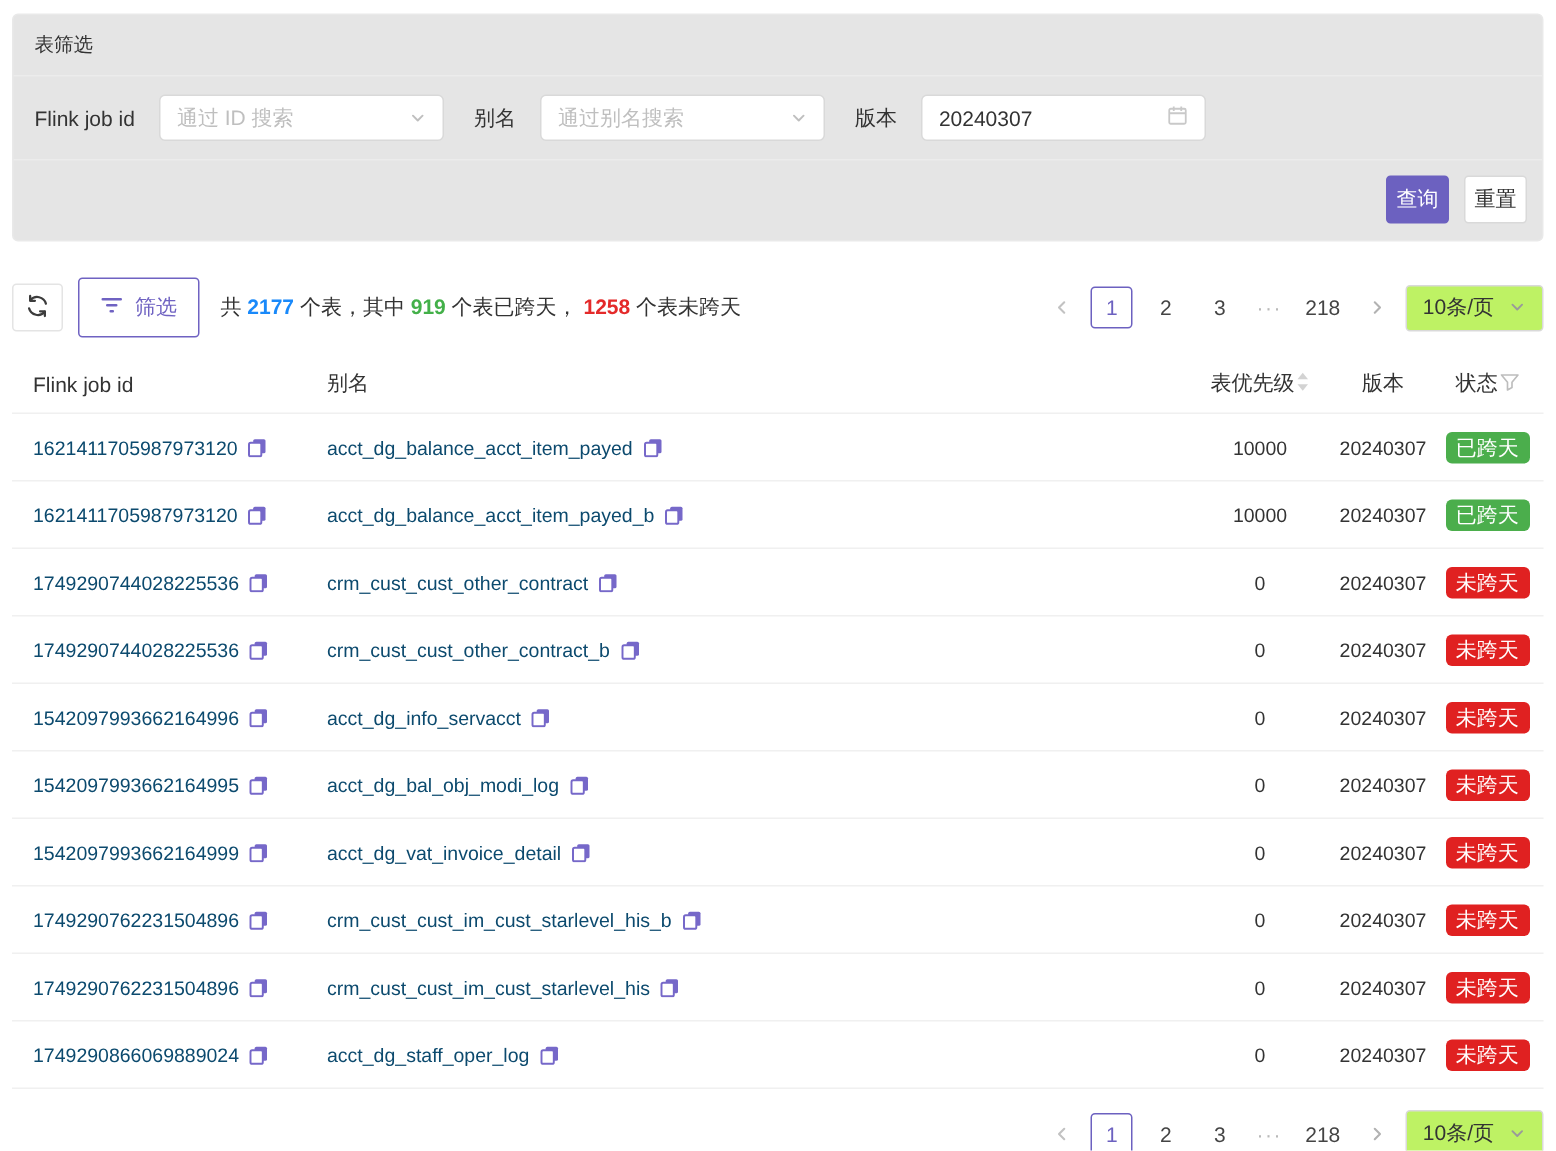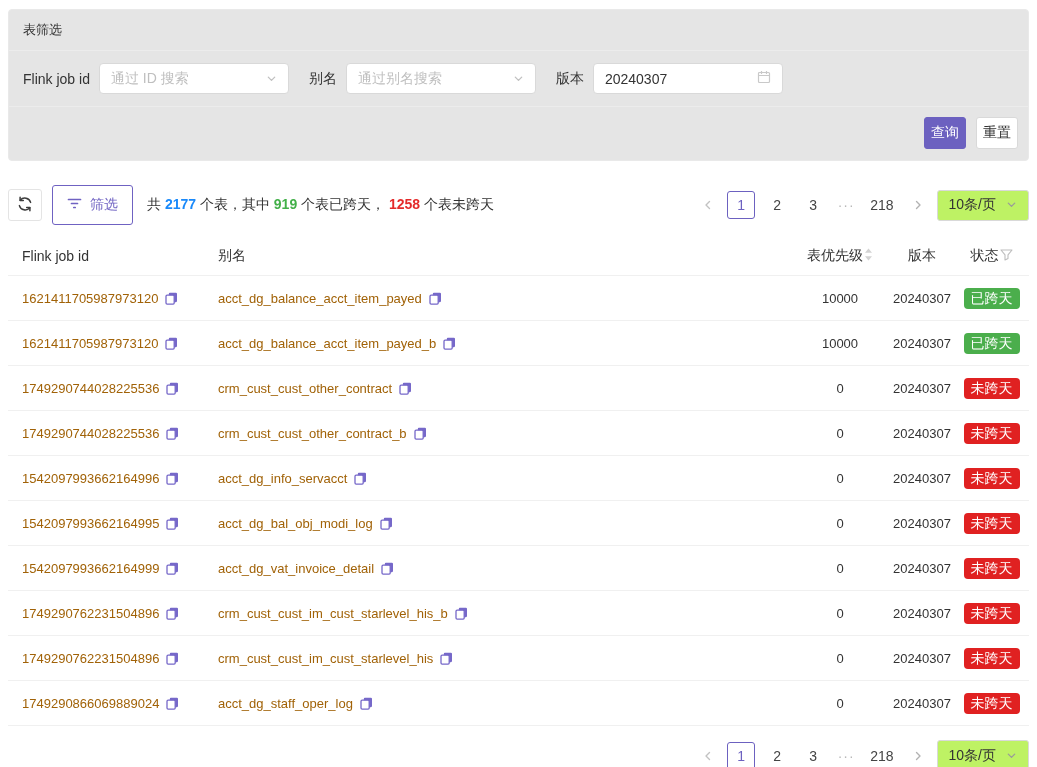--- a/index.html
+++ b/index.html
@@ -11,21 +11,21 @@
   .page { width: 1037px; height: 767px; padding: 9px 8px; overflow: hidden; }
 
   
   .card { border: 1px solid #e9e9e9; border-radius: 4px; background: #e5e5e5; }
   .card-header { padding: 11px 14px; border-bottom: 1px solid #ececec; font-size: 13px; color: #333; }
   .filters { display: flex; align-items: center; padding: 12px 14px; border-bottom: 1px solid #ececec; }
   .f-label { color: #333; white-space: nowrap; }
   .ctrl {
     width: 190px; height: 31px; border: 1px solid #d9d9d9; border-radius: 4px;
     display: flex; align-items: center; justify-content: space-between;
-    padding: 0 11px; background: #fff; cursor: pointer; margin-left: 9px;
+    padding: 0 11px; background: #fff; cursor: pointer; margin-left: 16px;
   }
   .placeholder { color: #bfbfbf; }
   .ctrl-value { color: #333; }
   .gap { width: 20px; }
   .card-footer { display: flex; justify-content: flex-end; gap: 10px; padding: 10px 10px 11px; }
   .btn {
     height: 32px; padding: 0 6px; border-radius: 3px; border: 1px solid #d9d9d9;
     background: #fff; color: #333; font-size: 14px; cursor: pointer;
     font-family: inherit;
   }
@@ -66,21 +66,21 @@
   .thead, .tr { display: grid; grid-template-columns: 202px 1fr 100px 64px 75px; align-items: center; }
   .thead { height: 39px; border-bottom: 1px solid #f0f0f0; }
   .th { font-size: 14px; color: #333; }
   .pad-l { padding-left: 14px; }
   .pad-l2 { padding-left: 8px; }
   .th-c { display: flex; align-items: center; justify-content: center; gap: 1px; cursor: pointer; }
   .tr { height: 45px; border-bottom: 1px solid #f0f0f0; }
   .td { font-size: 13px; color: #333; }
   .td-flex { display: flex; align-items: center; gap: 7px; }
   .td-c { text-align: center; font-size: 13px; }
-  .link { color: #a16207; cursor: pointer; text-decoration: none; }
+  .link { color: #0c4a6e; cursor: pointer; text-decoration: none; }
   .copy { display: inline-flex; align-items: center; cursor: pointer; }
   .badge {
     display: inline-block; padding: 2px 7px; border-radius: 4px;
     color: #fff; font-size: 14px; line-height: 17px; white-space: nowrap;
   }
   .footer-bar { display: flex; margin-top: 14px; }
 </style>
 </head>
 <body>
 

